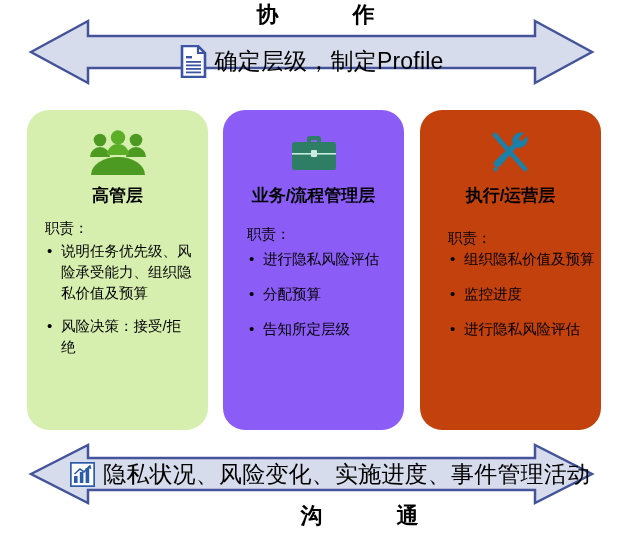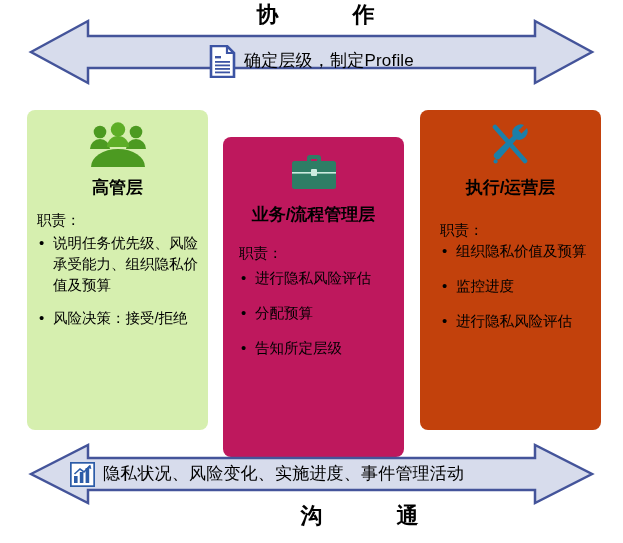--- a/index.html
+++ b/index.html
@@ -31,21 +31,21 @@
   .banner-inner {
     position: absolute;
     left: 88px;
     width: 447px;
     display: flex;
     align-items: center;
     justify-content: center;
     gap: 8px;
   }
   .banner-text {
-    font-size: 17px;
+    font-size: 23px;
     line-height: 1.25;
     color: #000;
     white-space: nowrap;
     letter-spacing: 0.2px;
   }
 
   .headline {
     position: absolute;
     left: 4px;
     width: 623px;
@@ -70,26 +70,26 @@
 
   
   .doc-icon { width: 27px; height: 33px; flex: 0 0 auto; }
   .chart-icon { width: 25px; height: 25px; flex: 0 0 auto; }
 
   
   .card {
     position: absolute;
     top: 110px;
     height: 320px;
-    border-radius: 8px;
+    border-radius: 22px;
     box-sizing: border-box;
-    padding: 0;
+    padding: 8px;
   }
   #card-0 { left: 27px;  width: 181px; background: #D6EFAF; }
-  #card-1 { left: 223px; width: 181px; background: #be185d; margin-top: 27px; }
+  #card-1 { left: 223px; width: 181px; background: #8b5cf6; }
   #card-2 { left: 420px; width: 181px; background: #c2410c; }
 
   .card-icon-wrap {
     width: 100%;
     height: 62px;
     display: flex;
     align-items: center;
     justify-content: center;
     padding-top: 8px;
     box-sizing: border-box;

